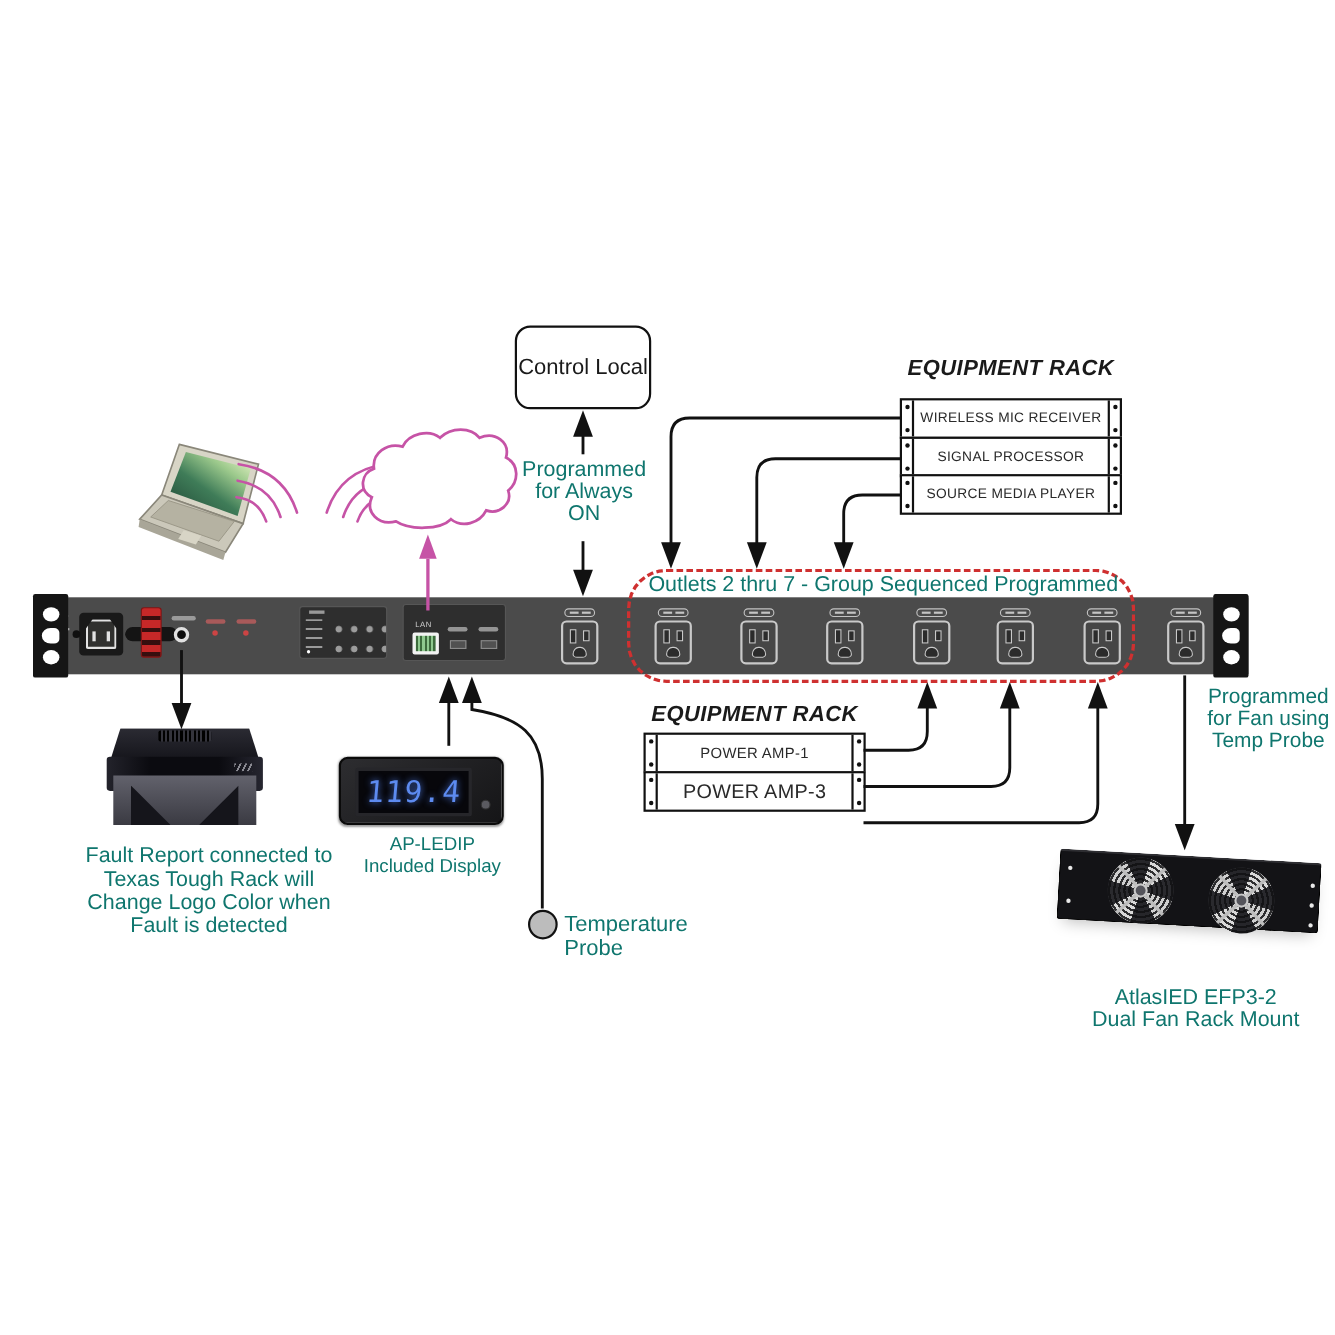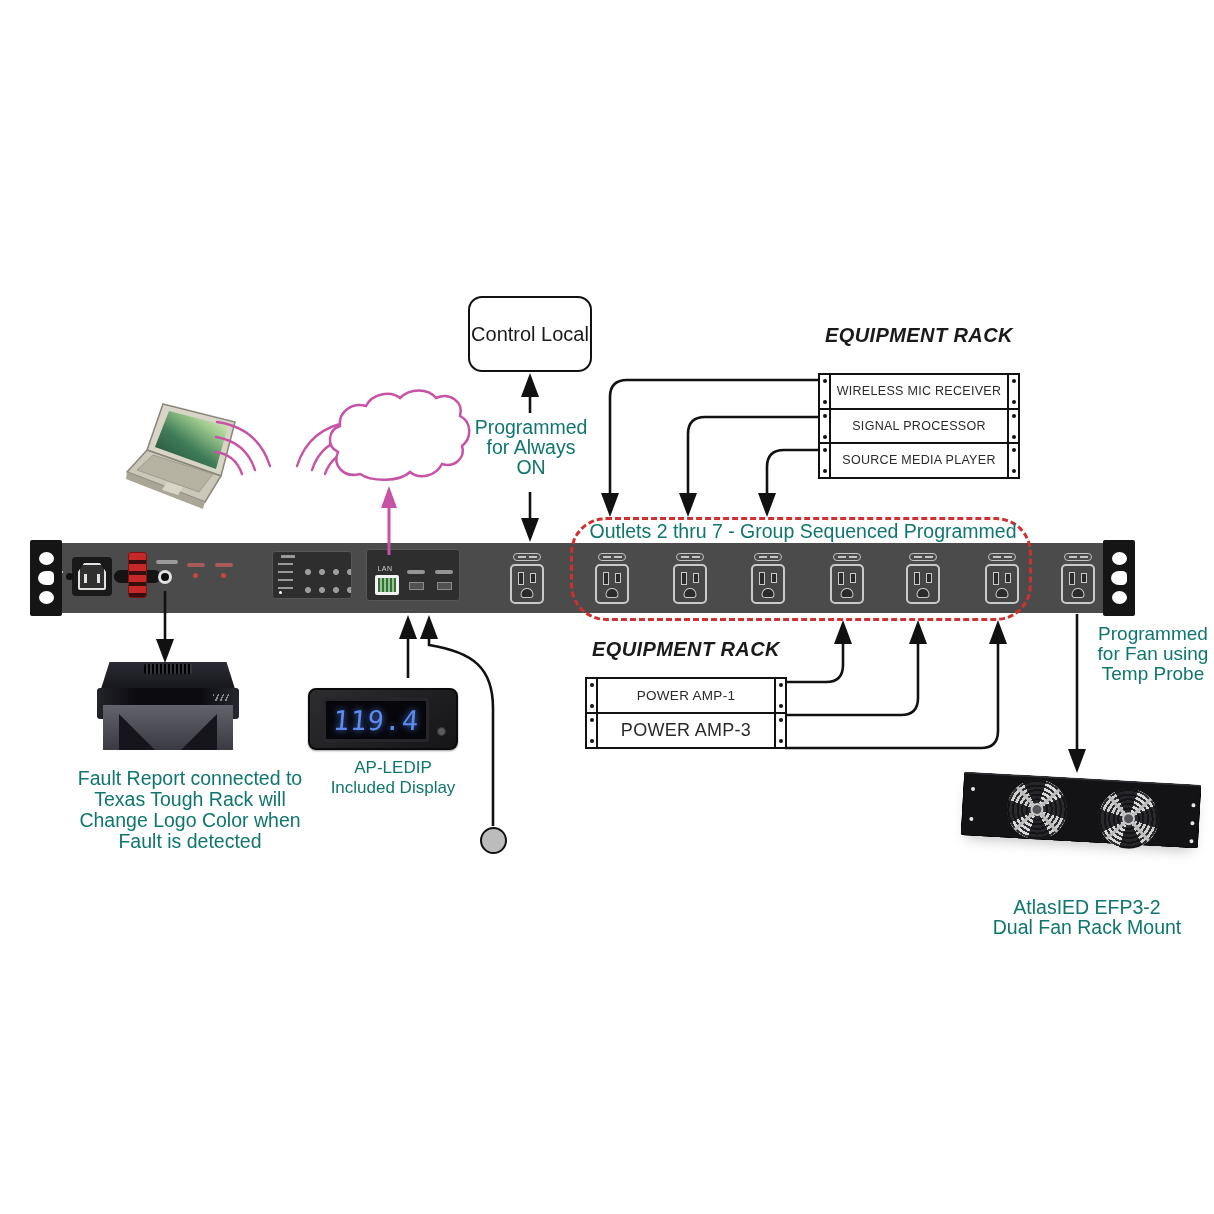--- a/index.html
+++ b/index.html
@@ -10,21 +10,21 @@
 
   
   .control-box{position:absolute;left:468px;top:296px;width:124px;height:76px;border:2.5px solid #111;
     border-radius:14px;background:#fff;display:flex;align-items:center;justify-content:center;
     text-align:center;font-size:20px;line-height:1.25;z-index:4}
 
   
   .rack-title{position:absolute;width:202px;text-align:center;font-size:20px;font-weight:700;font-style:italic;letter-spacing:.4px;z-index:4}
   .eq-rack{position:absolute;width:202px;z-index:4;background:#fff}
   .eq-unit{position:relative;height:37px;border:2.5px solid #111;margin-top:-2.5px;display:flex;background:#fff}
-  .eq-unit:first-child{margin-top:15px}
+  .eq-unit:first-child{margin-top:4px}
   .rail{position:relative;width:11px;flex:0 0 11px}
   .rail.l{border-right:2px solid #111}
   .rail.r{border-left:2px solid #111}
   .rail::before,.rail::after{content:"";position:absolute;left:50%;transform:translateX(-50%);width:4px;height:4px;border-radius:50%;background:#111}
   .rail::before{top:4px}
   .rail::after{bottom:4px}
   .eq-label{flex:1;display:flex;align-items:center;justify-content:center;text-align:center;
     font-size:12.5px;line-height:1.15;color:#2a2a2a;letter-spacing:.3px;padding:0 4px}
 
   
@@ -328,20 +328,21 @@
       <span class="leddigits">119.4</span>
     </div>
     <div class="ledbtn"></div>
   </div>
   <div class="txt" style="left:313px;top:758px;width:160px;font-size:17px;line-height:20px">
     <div>AP-LEDIP</div>
     <div>Included Display</div>
   </div>
 
   <div class="probe"></div>
+  <div class="txt" style="left:513px;top:830px;width:170px;font-size:20px;text-align:left">Temperature Probe</div>
 
   <div class="rack-title" style="left:585px;top:638px">EQUIPMENT RACK</div>
   <div class="eq-rack" style="left:585px;top:662px">
     <div class="eq-unit">
       <div class="rail l"></div>
       <div class="eq-label" style="font-size:13.5px">POWER AMP-1</div>
       <div class="rail r"></div>
     </div>
     <div class="eq-unit">
       <div class="rail l"></div>

